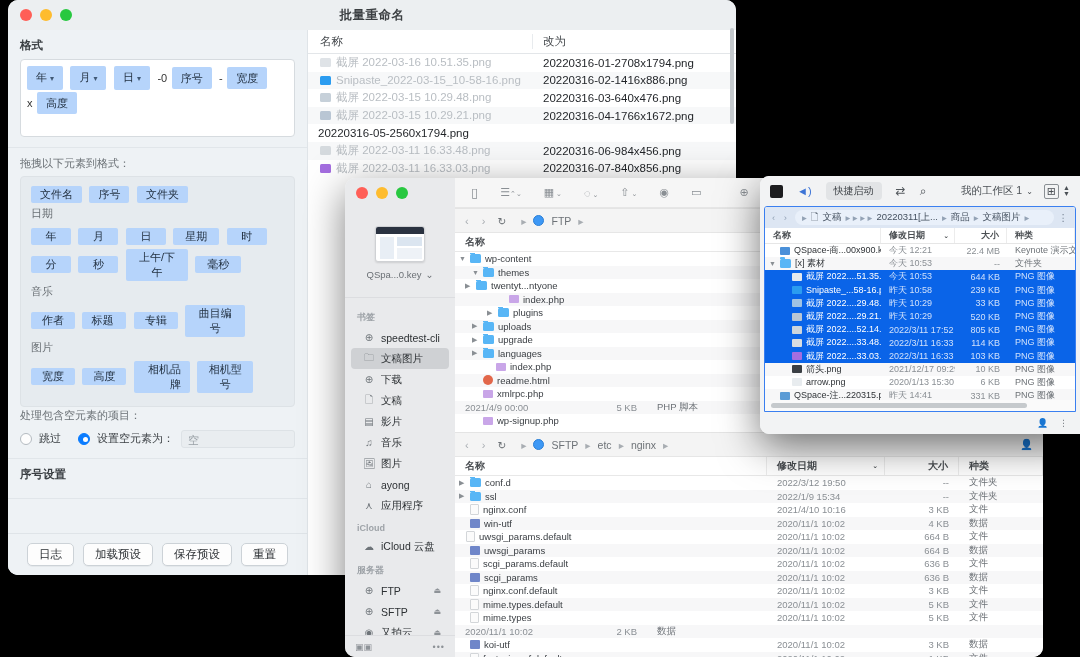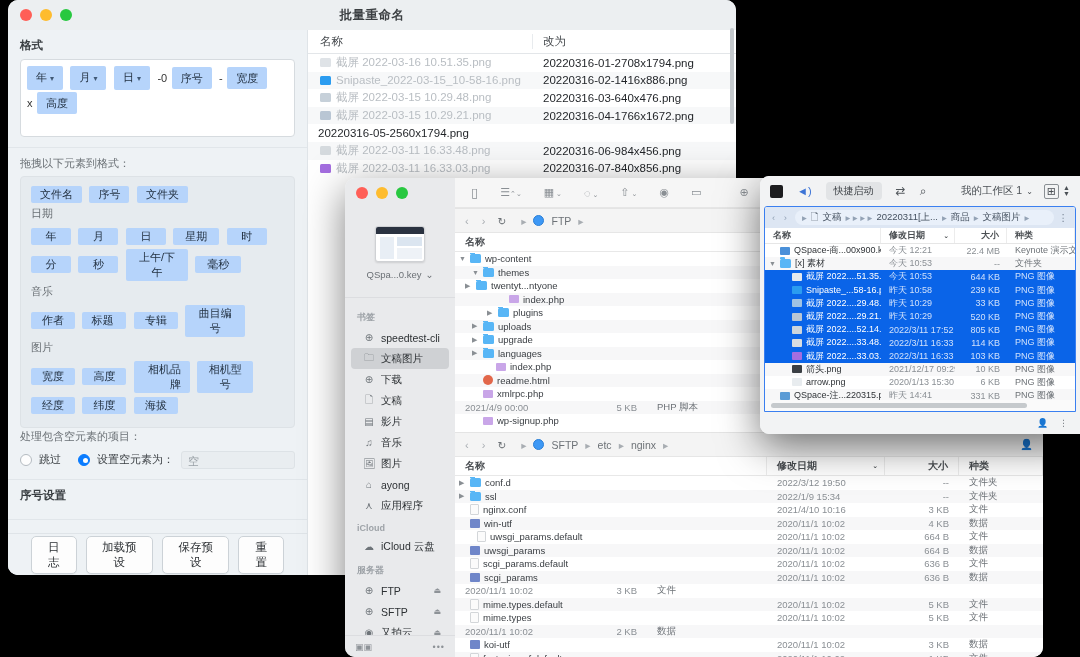--- a/index.html
+++ b/index.html
@@ -55,22 +55,22 @@
                padding:8px 10px 10px; }
   .tokrow { margin-bottom:2px; }
   .radio-row { display:flex; align-items:center; gap:7px; font-size:11px; color:#3a3f43; margin-top:7px;}
   .radio { width:12px; height:12px; border-radius:50%; border:1px solid #b4bbc1; background:#fdfdfd;
            display:inline-block; flex:0 0 12px; }
   .radio.on { background:#0a7cff; border-color:#0a7cff; position:relative; }
   .radio.on::after{ content:""; position:absolute; left:3.5px; top:3.5px; width:5px;height:5px;
                     border-radius:50%; background:#fff;}
   .mini-input { flex:1; height:18px; background:#e9edf0; border:1px solid #dde2e6; border-radius:3px;
                 font-size:11px; color:#9aa1a7; padding:2px 6px; line-height:14px;}
-  .rn-footer { flex:0 0 42px; display:flex; align-items:center; gap:9px; padding:0 23px;
-               border-top:1px solid #dfe4e8; background:#eef2f5; }
+  .rn-footer { flex:0 0 42px; display:flex; align-items:center; gap:9px; padding:0 2px;
+               border-top:1px solid #dfe4e8; background:#eef2f5;justify-content:center; }
   .btn { background:#fdfdfd; border:1px solid #ccd2d7; border-radius:5px; font-size:11.5px;
          color:#2b2f33; padding:3px 11px; box-shadow:0 1px 0 rgba(0,0,0,.04); }
 
   .rn-right { flex:1; background:#fff; display:flex; flex-direction:column; }
   .rn-thead { display:flex; height:24px; align-items:center; border-bottom:1px solid #e3e6e9;
               background:#fff; font-size:11.5px; color:#45494d; }
   .rn-thead .c1 { width:225px; padding-left:12px; border-right:1px solid #e8ebee; }
   .rn-thead .c2 { flex:1; padding-left:10px; }
   .rn-row { display:flex; height:17.6px; align-items:center; font-size:11.5px; }
   .rn-row:nth-child(even) { background:#f7f8f9; }
@@ -242,25 +242,20 @@
                 <span class="tok" style="width:44px;text-align:center">专辑</span>
                 <span class="tok" style="width:60px;text-align:center">曲目编号</span>
               </div>
               <div class="rn-sub">图片</div>
               <div class="tokrow">
                 <span class="tok" style="width:44px;text-align:center">宽度</span>
                 <span class="tok" style="width:44px;text-align:center">高度</span>
                 <span class="tok" style="width:56px;text-align:right">相机品牌</span>
                 <span class="tok" style="width:56px;text-align:center">相机型号</span>
               </div>
-              <div class="tokrow">
-                <span class="tok" style="width:44px;text-align:center">经度</span>
-                <span class="tok" style="width:44px;text-align:center">纬度</span>
-                <span class="tok" style="width:44px;text-align:center">海拔</span>
-              </div>
             </div>
 
             <div class="rn-sub">处理包含空元素的项目：</div>
             <div class="radio-row">
               <span class="radio"></span>
               <span>跳过</span>
               <span class="radio on" style="margin-left:10px"></span>
               <span>设置空元素为：</span>
               <span class="mini-input">空</span>
             </div>
@@ -644,21 +639,21 @@
               <div class="c col-n" style="padding-left:4px">
                 <span class="tri"></span>
                 <span class="dat"></span>
                 <span>win-utf</span>
               </div>
               <div class="c col-d">2020/11/1 10:02</div>
               <div class="c col-s">4 KB</div>
               <div class="c col-k">数据</div>
             </div>
             <div class="fd-row">
-              <div class="c col-n" style="padding-left:11px">
+              <div class="c col-n" style="padding-left:0">
                 <span class="tri"></span>
                 <span class="doc"></span>
                 <span>uwsgi_params.default</span>
               </div>
               <div class="c col-d">2020/11/1 10:02</div>
               <div class="c col-s">664 B</div>
               <div class="c col-k">文件</div>
             </div>
             <div class="fd-row">
               <div class="c col-n" style="padding-left:4px">
@@ -684,20 +679,25 @@
               <div class="c col-n" style="padding-left:4px">
                 <span class="tri"></span>
                 <span class="dat"></span>
                 <span>scgi_params</span>
               </div>
               <div class="c col-d">2020/11/1 10:02</div>
               <div class="c col-s">636 B</div>
               <div class="c col-k">数据</div>
             </div>
             <div class="fd-row">
+              <div class="c col-n" style="padding-left:4px">
+                <span class="tri"></span>
+                <span class="doc"></span>
+                <span>nginx.conf.default</span>
+              </div>
               <div class="c col-d">2020/11/1 10:02</div>
               <div class="c col-s">3 KB</div>
               <div class="c col-k">文件</div>
             </div>
             <div class="fd-row">
               <div class="c col-n" style="padding-left:4px">
                 <span class="tri"></span>
                 <span class="doc"></span>
                 <span>mime.types.default</span>
               </div>

